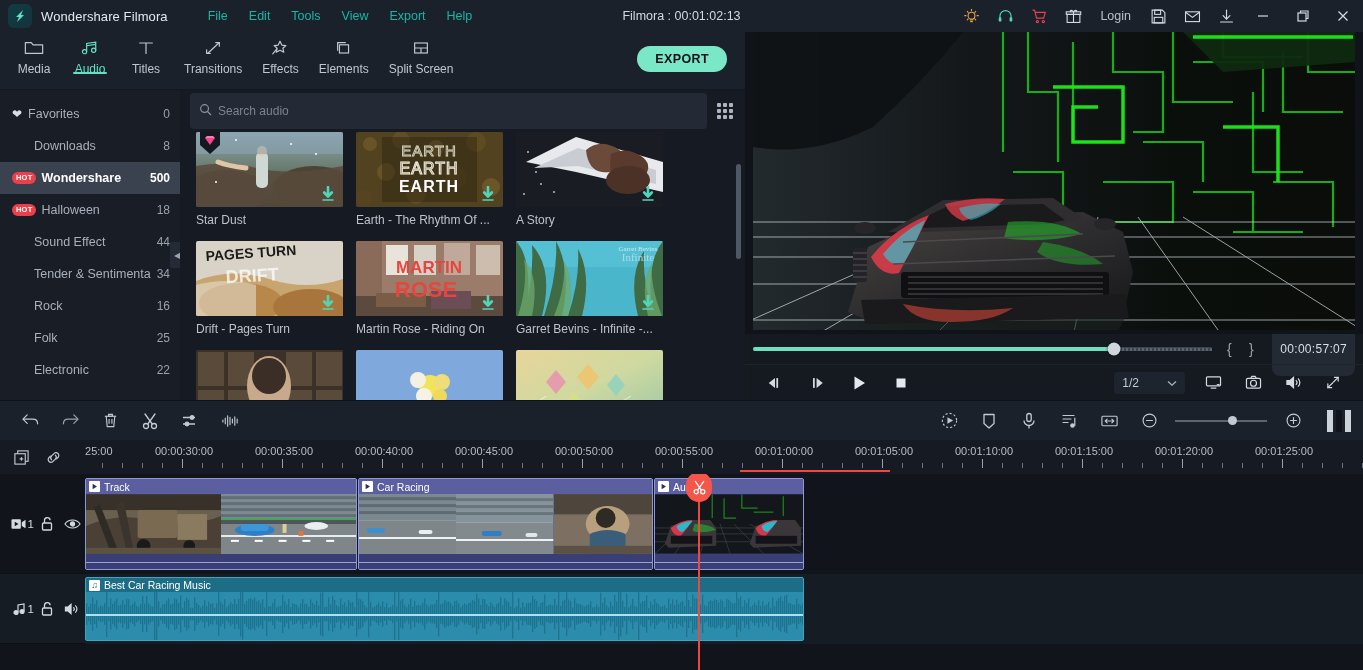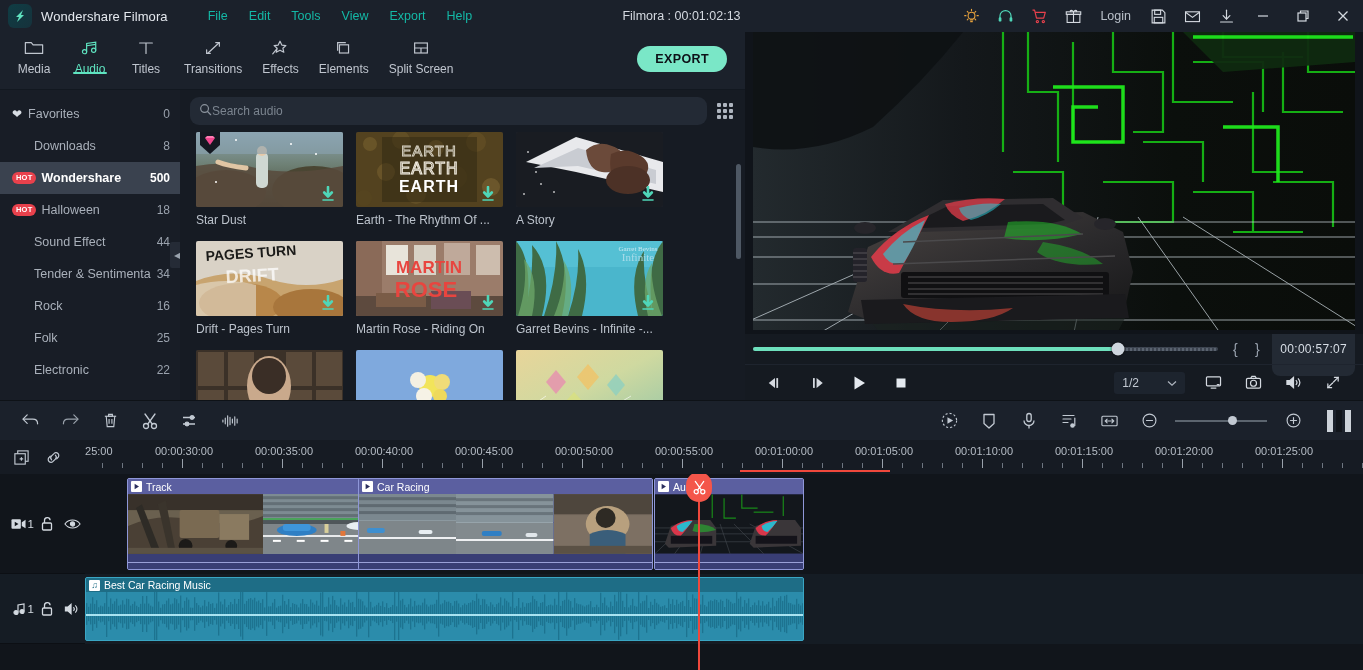--- a/index.html
+++ b/index.html
@@ -96,22 +96,22 @@
   .collapse-arrow {
     position:absolute; right:-4px; top:152px; width:14px; height:26px;
     background:#252b36; display:flex; align-items:center; justify-content:center;
     color:#9aa3ae; font-size:8px; cursor:default; border-radius:2px;
   }
 
   
   .lib { flex:1; display:flex; flex-direction:column; background:#161b23; min-width:0; position:relative; }
   .searchrow { height:30px; display:flex; align-items:center; padding:0 10px; gap:8px; margin-top:6px; }
   .searchbox {
-    flex:1; height:28px; background:#232a35; border-radius:9px; display:flex;
-    align-items:center; padding:0 9px; gap:0;
+    flex:1; height:36px; background:#232a35; border-radius:4px; display:flex;
+    align-items:center; padding:0 9px; gap:6px;
   }
   .searchbox input {
     background:transparent; border:none; outline:none; color:#cfd5dd;
     font-size:12px; font-family:"Liberation Sans",sans-serif; width:100%;
   }
   .searchbox input::placeholder { color:#7b848f; }
   .grid-toggle {
     width:20px; height:20px; display:grid; grid-template-columns:repeat(3,1fr);
     grid-template-rows:repeat(3,1fr); gap:2px; padding:2px; cursor:default;
   }
@@ -147,21 +147,21 @@
   .track-line { flex:1; height:4px; background:#3d4450; border-radius:3px; position:relative; margin-right:6px; }
   .track-fill { position:absolute; left:0; top:0; height:4px; width:78.5%; background:#6ee0bd; border-radius:3px; }
   .track-knob {
     position:absolute; left:78.5%; top:50%; width:13px; height:13px; border-radius:50%;
     background:#cfd6de; transform:translate(-50%,-50%); box-shadow:0 0 2px #000;
   }
   .track-dots { position:absolute; left:78.5%; right:0; top:1px; height:3px; background:repeating-linear-gradient(90deg,#5a636f 0 2px,transparent 2px 4px); }
   .brace { width:22px; text-align:center; color:#9aa3af; font-size:14px; cursor:default; }
   .tc {
     background:#232a34; color:#d8dee6; font-size:12px; padding:20px 8px;
-    border-radius:8px; margin-left:4px; letter-spacing:.3px;
+    border-radius:8px; margin-left:10px; letter-spacing:.3px;
   }
   .pctrl {
     height:36px; display:flex; align-items:center; padding:0 10px; gap:2px;
     border-top:1px solid #1e242e;
   }
   .pbtn { width:40px; height:32px; display:flex; align-items:center; justify-content:center; cursor:default; }
   .ratio {
     margin-left:auto; display:flex; align-items:center; gap:28px; background:#1d242e;
     border-radius:3px; padding:4px 8px; font-size:12px; color:#c2c9d2; cursor:default;
   }
@@ -1172,21 +1172,21 @@
             <path d="M1.5 5h2.5L7.5 2v10L4 9H1.5z" fill="#d3d9e0"></path>
             <path d="M10 5q2 2 0 4M12 3.2q3.5 3.8 0 7.6"></path>
           </svg>
         </span>
       </div>
     </div>
 
     <div class="lanes">
       <div class="lane video">
 
-        <div class="clip" style="left:0px;width:272px;margin-left:42px;">
+        <div class="clip" style="left:0px;width:272px;">
           <div class="clabel">
             <span class="play-badge">
               <svg width="7" height="7" viewBox="0 0 7 7" fill="#2c2f5e">
                   <path d="M1.6 0.8v5.4L6 3.5z"></path>
                 </svg>
             </span>
             <span>Track</span>
           </div>
           <div class="filmstrip">
             <svg width="136" height="60" viewBox="0 0 136 60">

